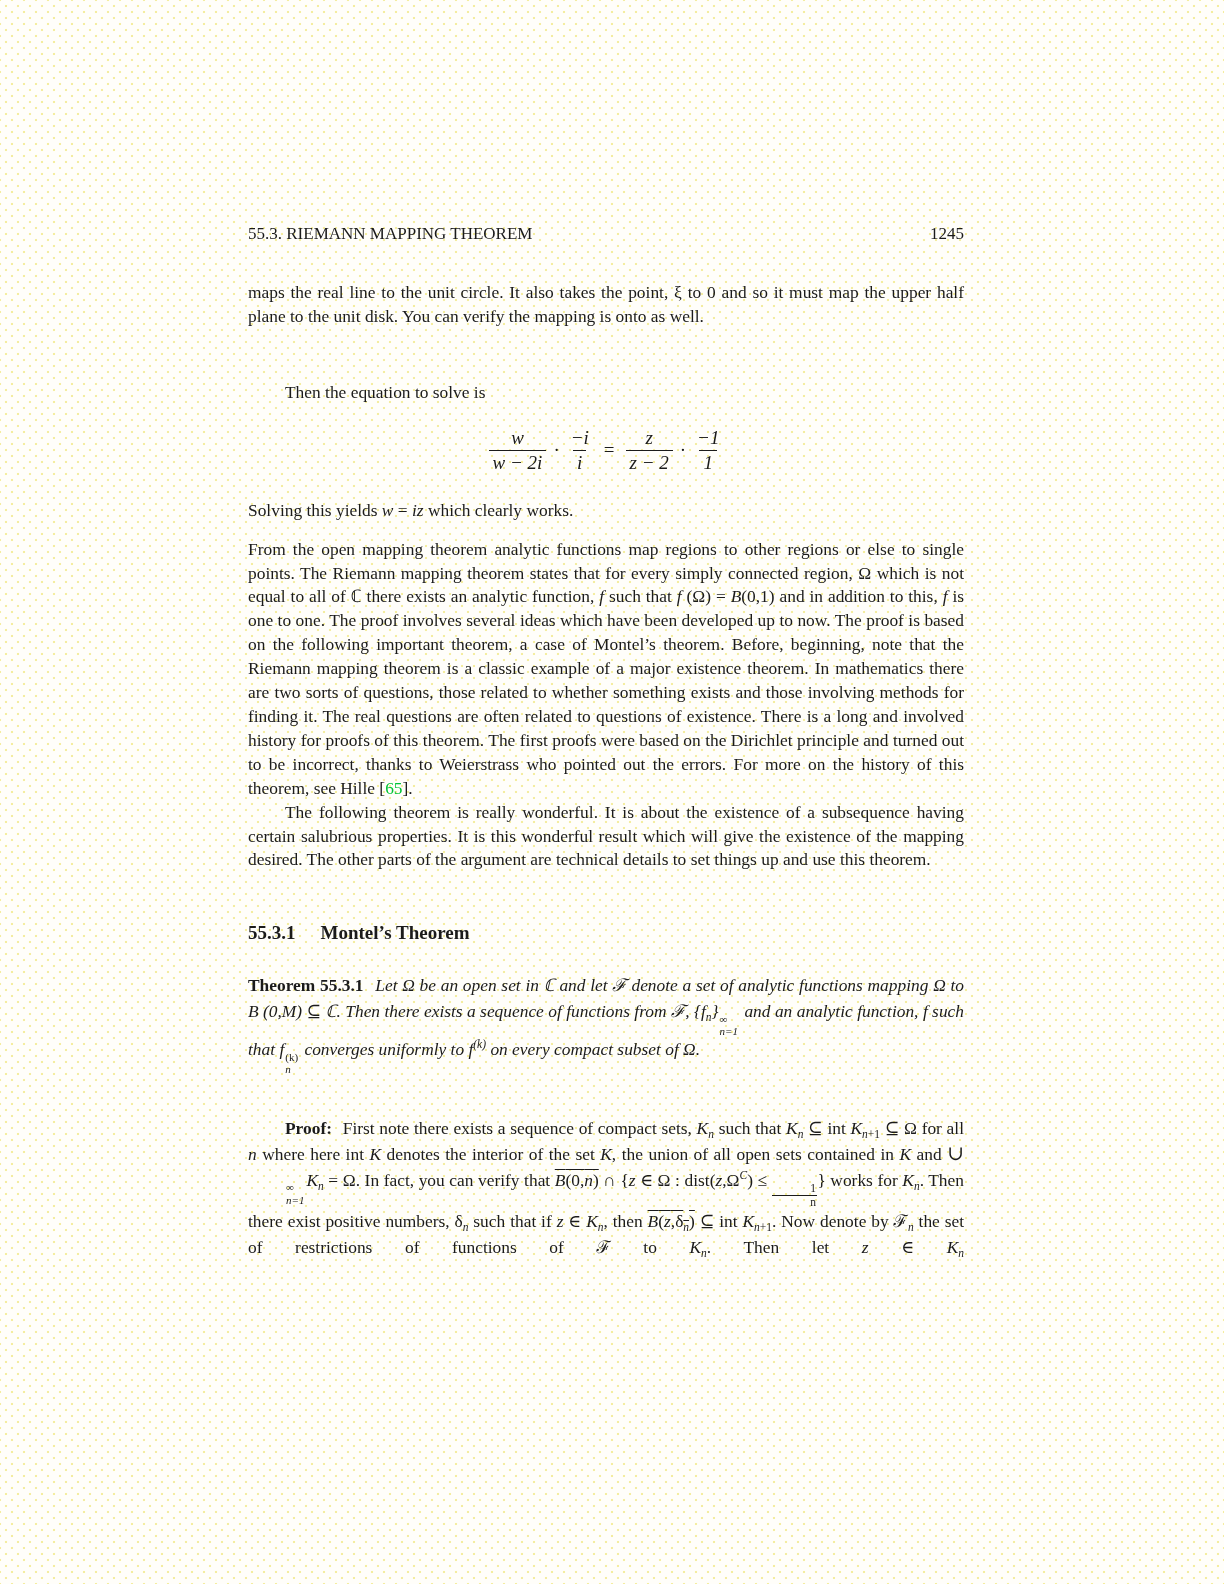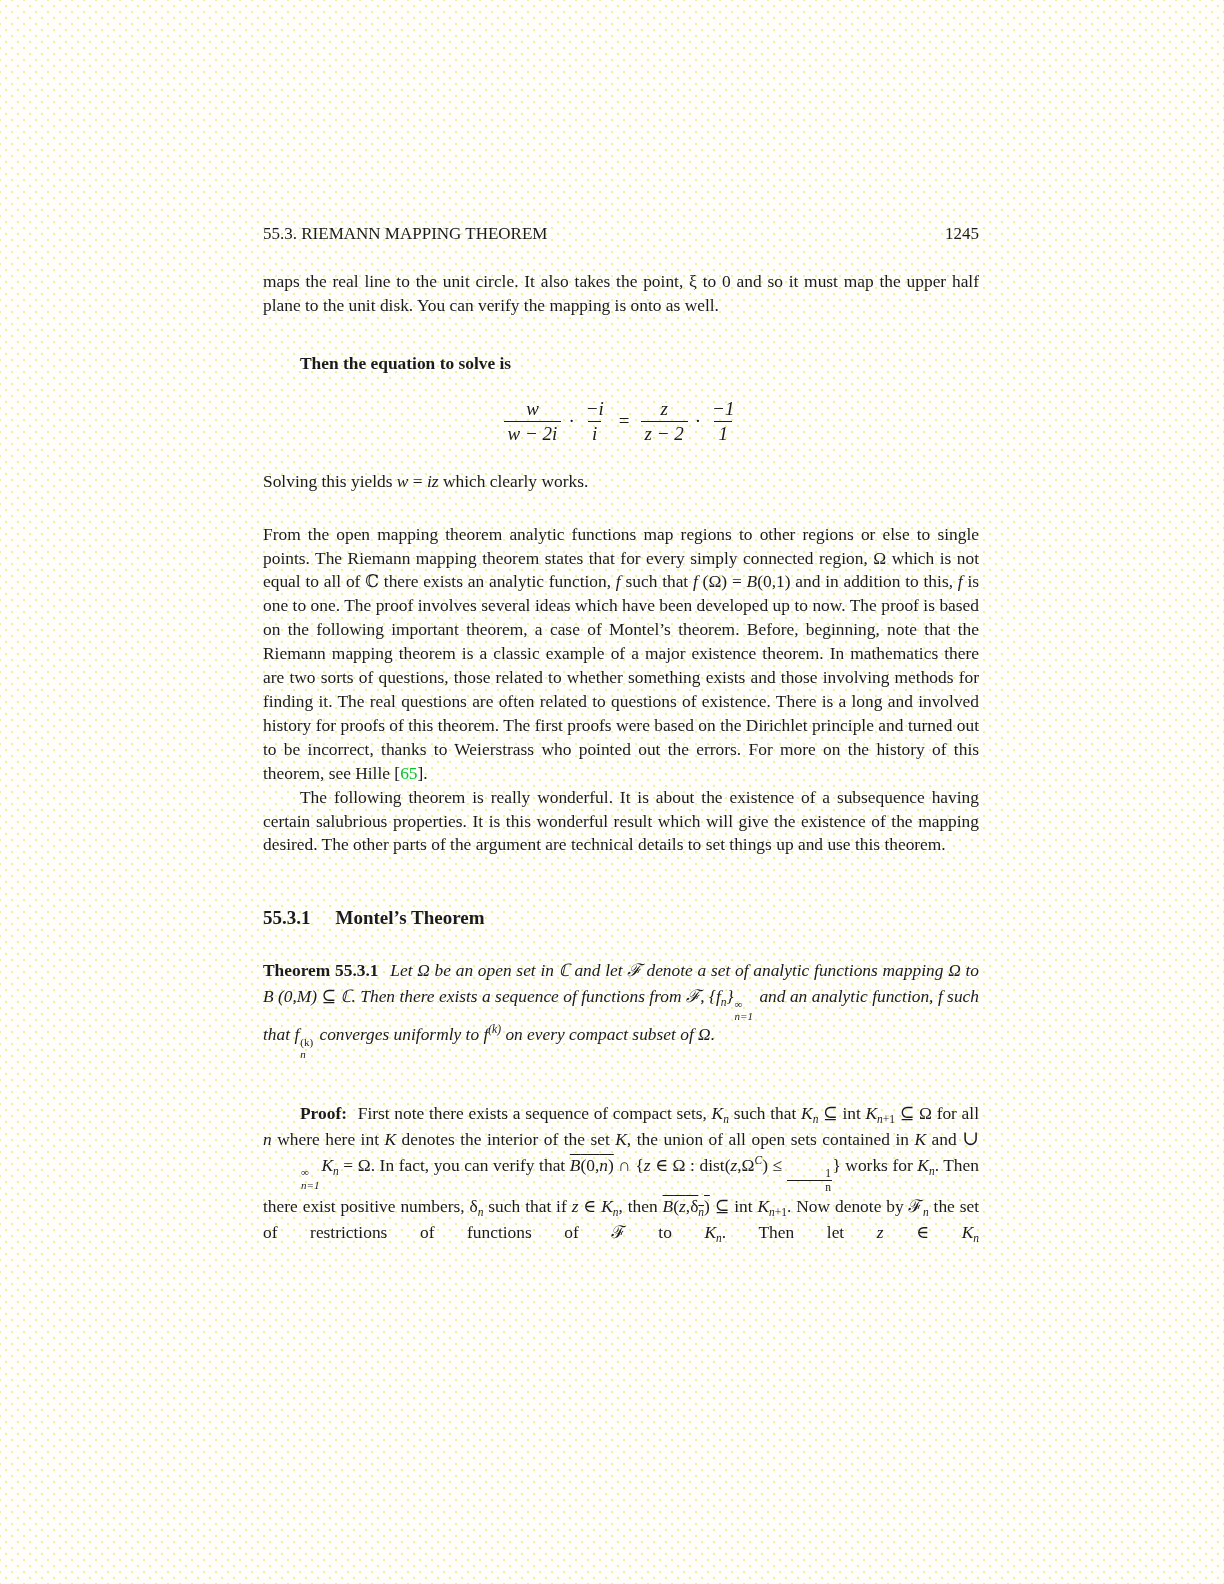--- a/index.html
+++ b/index.html
@@ -12,55 +12,55 @@
     width:1224px; height:1584px;
     background-color:#fffefa;
     background-image:
       radial-gradient(circle, #f4eda0 1px, rgba(255,255,255,0) 1.6px),
       radial-gradient(circle, #f4eda0 1px, rgba(255,255,255,0) 1.6px);
     background-size:12px 12px, 12px 12px;
     background-position:0 0, 6px 6px;
     overflow:hidden;
   }
   .content {
-    position:absolute; left:263px; top:0; width:716px;
+    position:absolute; left:248px; top:0; width:716px;
     color:#1b1b1b;
     font-size:17.4px; line-height:23.9px;
     text-align:justify;
   }
   .running-head {
     margin-top:222px;
     display:flex; justify-content:space-between; align-items:baseline;
     font-size:17px; line-height:24px;
   }
   .para { }
-  .intro-para { margin-top:24px; }
+  .intro-para { margin-top:35px; }
   .example-para { margin-top:36px; }
   .example-label, .theorem-label { font-weight:bold; font-style:normal; margin-right:7px; }
   .example-body, .theorem-body { font-style:italic; }
-  .lead-in { margin-top:34px; text-indent:37px;font-weight:bold; }
+  .lead-in { margin-top:52px; text-indent:37px; }
   .equation {
     margin-top:17px;
     display:flex; justify-content:center; align-items:center;
     font-size:19px; line-height:1.3; font-style:italic;
     height:58px;
   }
   .frac { display:inline-flex; flex-direction:column; align-items:center; }
   .frac .num, .frac .den { padding:0 4px; }
   .frac .den { border-top:1.3px solid #1b1b1b; }
   .eq-op { margin:0 7px; font-style:normal; }
   .eq-rel { margin:0 11px; font-style:normal; }
   .solving { margin-top:19px; }
   .section-heading {
     margin-top:25px;
     font-size:28.5px; font-weight:bold; line-height:38px;
     text-align:left;
   }
   .section-heading .sec-num { margin-right:32px; }
-  .riemann-para { margin-top:29px; }
+  .riemann-para { margin-top:15px;font-family:Liberation Serif, serif; }
   .following-para { text-indent:37px; }
   .subsection-heading {
     margin-top:47px;
     font-size:19px; font-weight:bold; line-height:28px;
     text-align:left;
   }
   .subsection-heading .sec-num { margin-right:25px; }
   .theorem-para { margin-top:26px; line-height:25.5px; }
   .proof-para { margin-top:40px; text-indent:37px; text-align-last:justify; line-height:25.5px; }
   .proof-label { font-weight:bold; margin-right:6px; }

